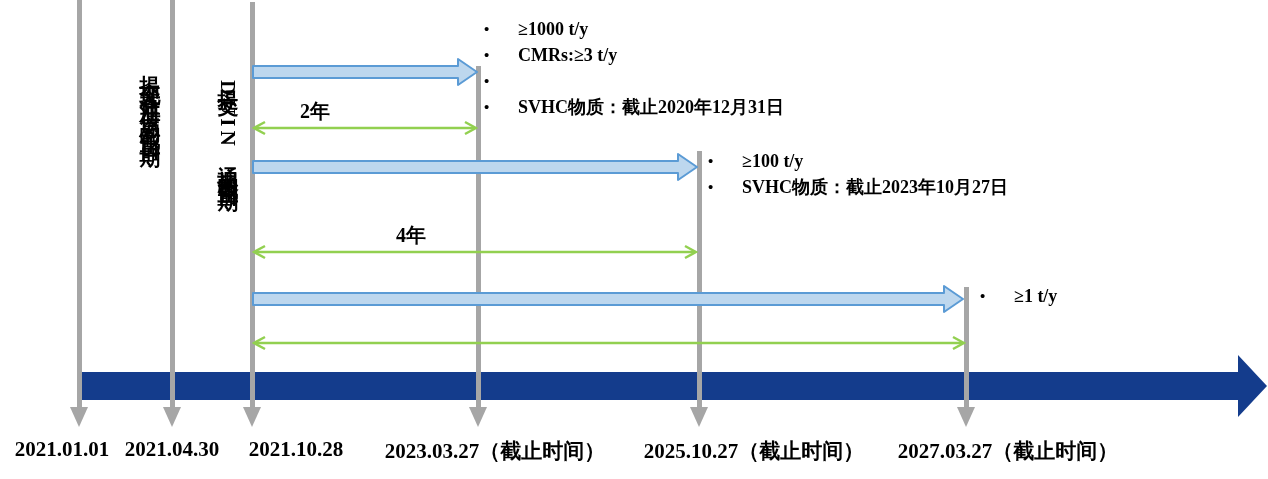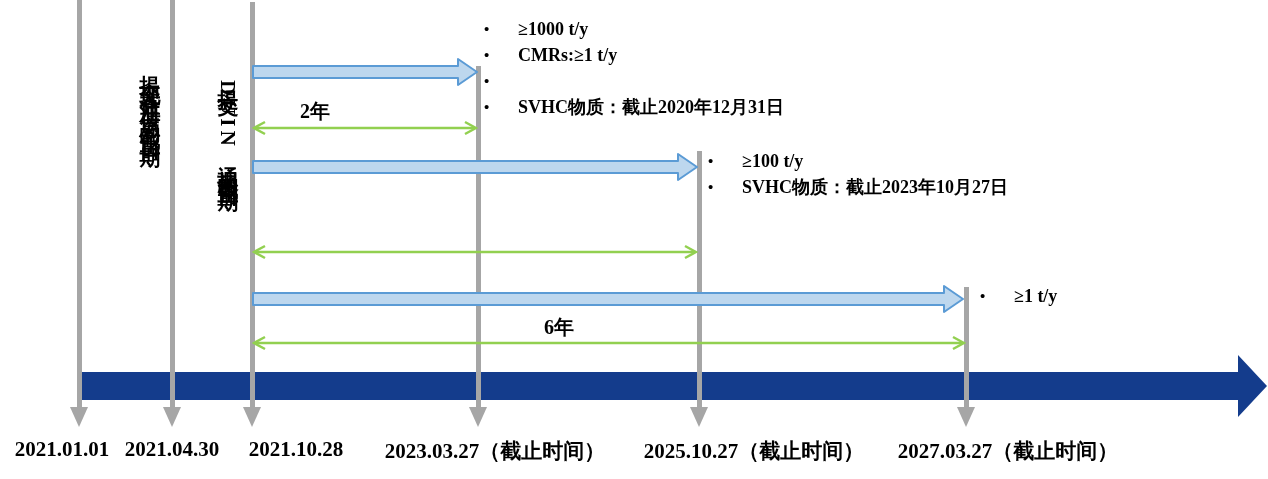--- a/index.html
+++ b/index.html
@@ -82,40 +82,40 @@
 
   <svg class="arrow-svg" style="left:252px;top:152px" width="447" height="30">
     <polygon points="1,9 426,9 426,2 445,15 426,28 426,21 1,21" fill="#bdd7ee" stroke="#5b9bd5" stroke-width="2" stroke-linejoin="round"></polygon>
   </svg>
 
   <svg class="arrow-svg" style="left:252px;top:242px" width="446" height="20">
     <line x1="4" y1="10" x2="442" y2="10" stroke="#92d050" stroke-width="2.5"></line>
     <path d="M13,4 L2,10 L13,16" fill="none" stroke="#92d050" stroke-width="2.5"></path>
     <path d="M433,4 L444,10 L433,16" fill="none" stroke="#92d050" stroke-width="2.5"></path>
   </svg>
+  <div class="duration-label" style="left:396px;top:222px">4年</div>
 
   <svg class="arrow-svg" style="left:252px;top:284px" width="713" height="30">
     <polygon points="1,9 692,9 692,2 711,15 692,28 692,21 1,21" fill="#bdd7ee" stroke="#5b9bd5" stroke-width="2" stroke-linejoin="round"></polygon>
   </svg>
 
   <svg class="arrow-svg" style="left:252px;top:333px" width="714" height="20">
     <line x1="4" y1="10" x2="710" y2="10" stroke="#92d050" stroke-width="2.5"></line>
     <path d="M13,4 L2,10 L13,16" fill="none" stroke="#92d050" stroke-width="2.5"></path>
     <path d="M701,4 L712,10 L701,16" fill="none" stroke="#92d050" stroke-width="2.5"></path>
   </svg>
-  <div class="duration-label" style="left:544px;top:314px">6年</div>
 
   <div class="bullets" style="left:484px;top:16px">
     <div class="bullet-row">
       <span class="bullet-dot">•</span>
       <span>≥1000 t/y</span>
     </div>
     <div class="bullet-row">
       <span class="bullet-dot">•</span>
-      <span>CMRs:≥1 t/y</span>
+      <span>CMRs:≥3 t/y</span>
     </div>
     <div class="bullet-row">
       <span class="bullet-dot">•</span>
     </div>
     <div class="bullet-row">
       <span class="bullet-dot">•</span>
       <span>SVHC物质：截止2020年12月31日</span>
     </div>
   </div>
 

